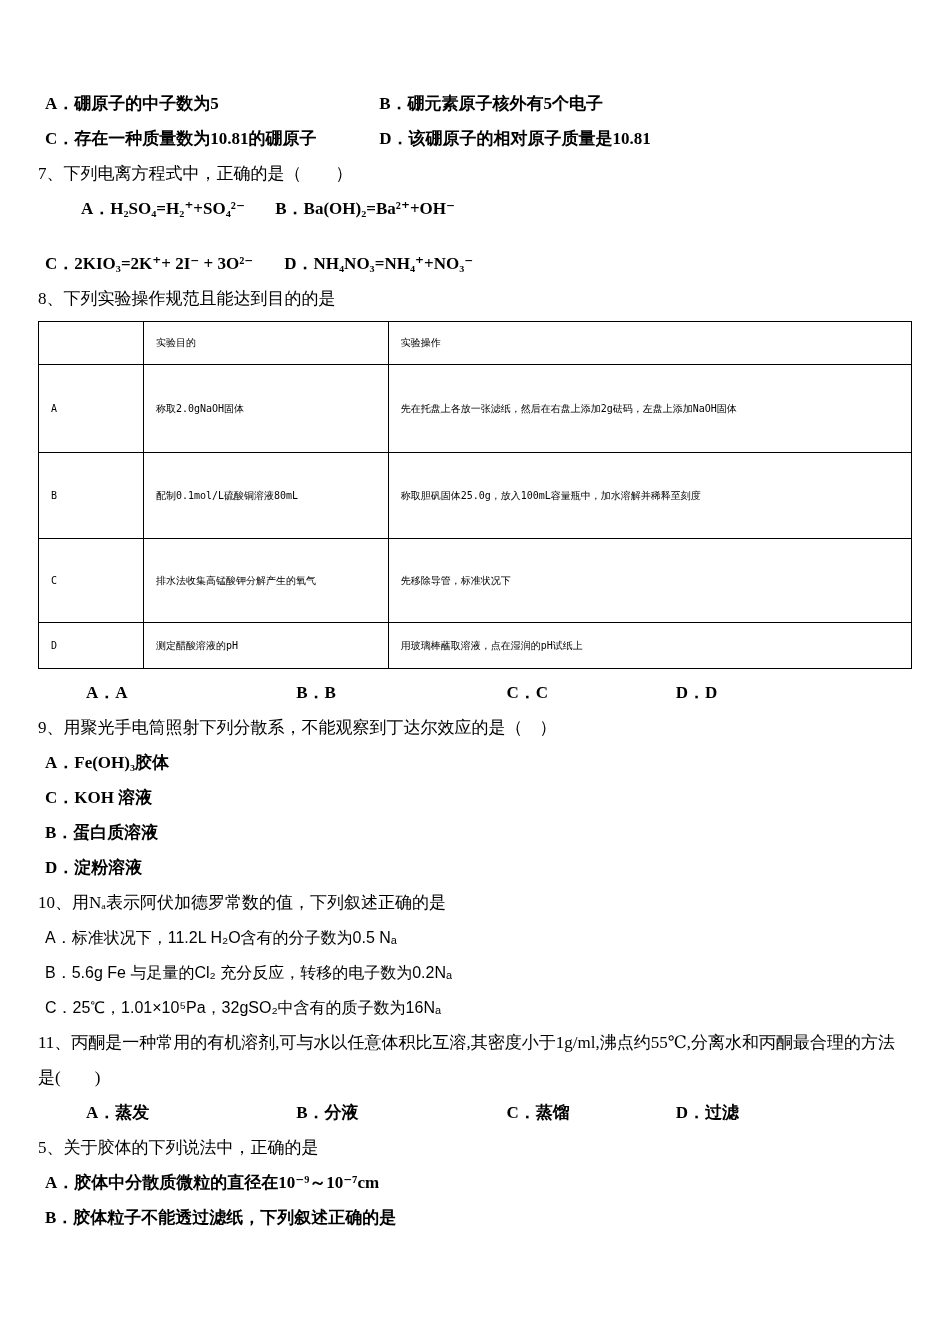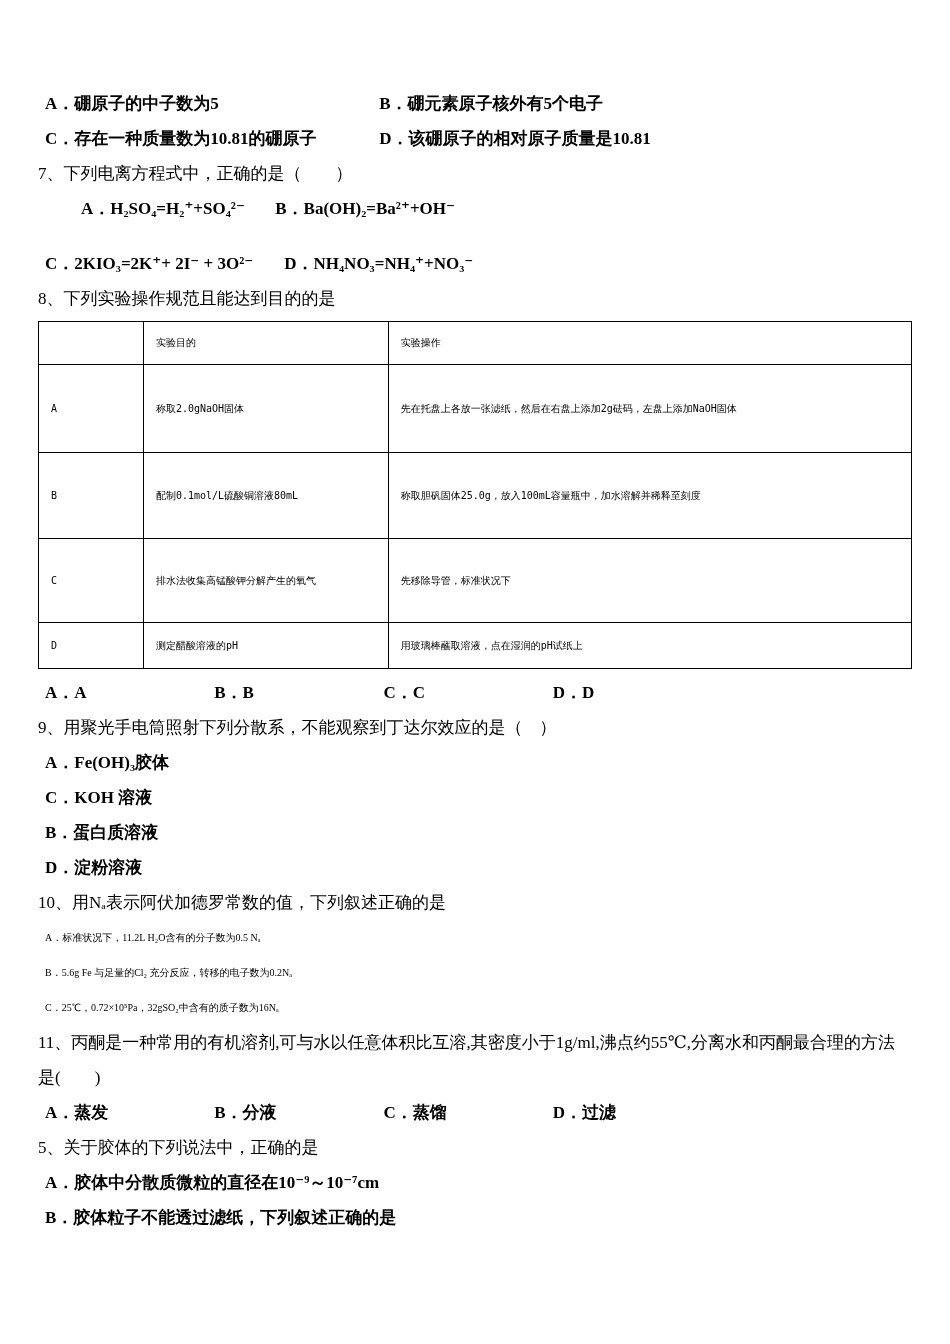--- a/index.html
+++ b/index.html
@@ -10,22 +10,22 @@
     color: #000; font-size: 17px;
   }
   .page { padding: 86px 38px 0 38px; }
   .line { line-height: 35px; min-height: 35px; white-space: nowrap; }
   .opt  { padding-left: 7px; }
   .bold { font-weight: bold; }
   .pair span { display: inline-block; }
   .w330 { width: 330px; }
   .w190 { width: 190px; margin-left: 36px; }
   .w235 { width: 235px; margin-top: 20px; }
-  .w165 { width: 165px; }
-  .mono { font-family: Liberation Serif, serif; font-size: 10px; }
+  .w165 { width: 165px; margin-left: 41px; }
+  .mono { font-family: Liberation Sans, sans-serif; font-size: 16px; }
   .wrapline { white-space: normal; line-height: 35px; }
   table.exp {
     border-collapse: collapse; margin: 5px 0 6px 0; width: 874px;
     font-family: "DejaVu Sans Mono", "Liberation Mono", monospace; font-size: 10px;
   }
   table.exp td {
     border: 1px solid #000; padding: 6px 12px;
     line-height: 30px; vertical-align: middle;
   }
   td.c1 { width: 105px; }
@@ -102,21 +102,21 @@
 
   <div class="line">9、用聚光手电筒照射下列分散系，不能观察到丁达尔效应的是（　）</div>
   <div class="line opt bold">A．Fe(OH)₃胶体</div>
   <div class="line opt bold">C．KOH 溶液</div>
   <div class="line opt bold">B．蛋白质溶液</div>
   <div class="line opt bold">D．淀粉溶液</div>
 
   <div class="line">10、用Nₐ表示阿伏加德罗常数的值，下列叙述正确的是</div>
   <div class="line opt mono">A．标准状况下，11.2L H₂O含有的分子数为0.5 Nₐ</div>
   <div class="line opt mono">B．5.6g Fe 与足量的Cl₂ 充分反应，转移的电子数为0.2Nₐ</div>
-  <div class="line opt mono">C．25℃，0.72×10⁵Pa，32gSO₂中含有的质子数为16Nₐ</div>
+  <div class="line opt mono">C．25℃，1.01×10⁵Pa，32gSO₂中含有的质子数为16Nₐ</div>
 
   <div class="wrapline">11、丙酮是一种常用的有机溶剂,可与水以任意体积比互溶,其密度小于1g/ml,沸点约55℃,分离水和丙酮最合理的方法是(　　)</div>
   <div class="line opt bold pair">
     <span class="w165">A．蒸发</span>
     <span class="w165">B．分液</span>
     <span class="w165">C．蒸馏</span>
     <span>D．过滤</span>
   </div>
 
   <div class="line">5、关于胶体的下列说法中，正确的是</div>

